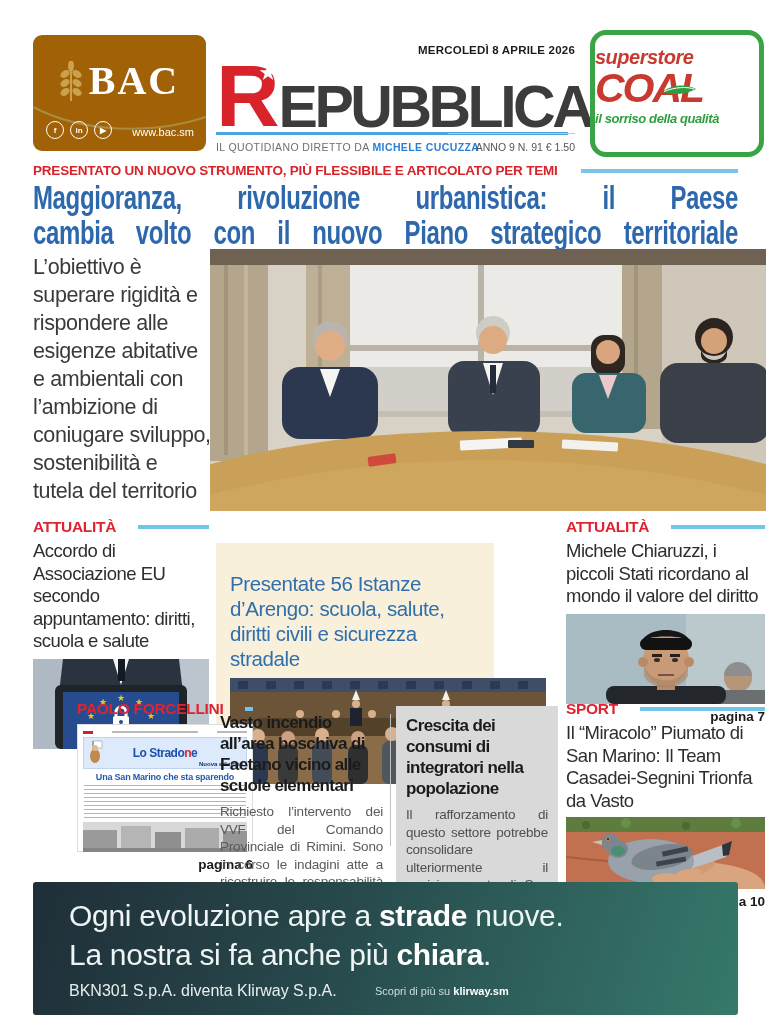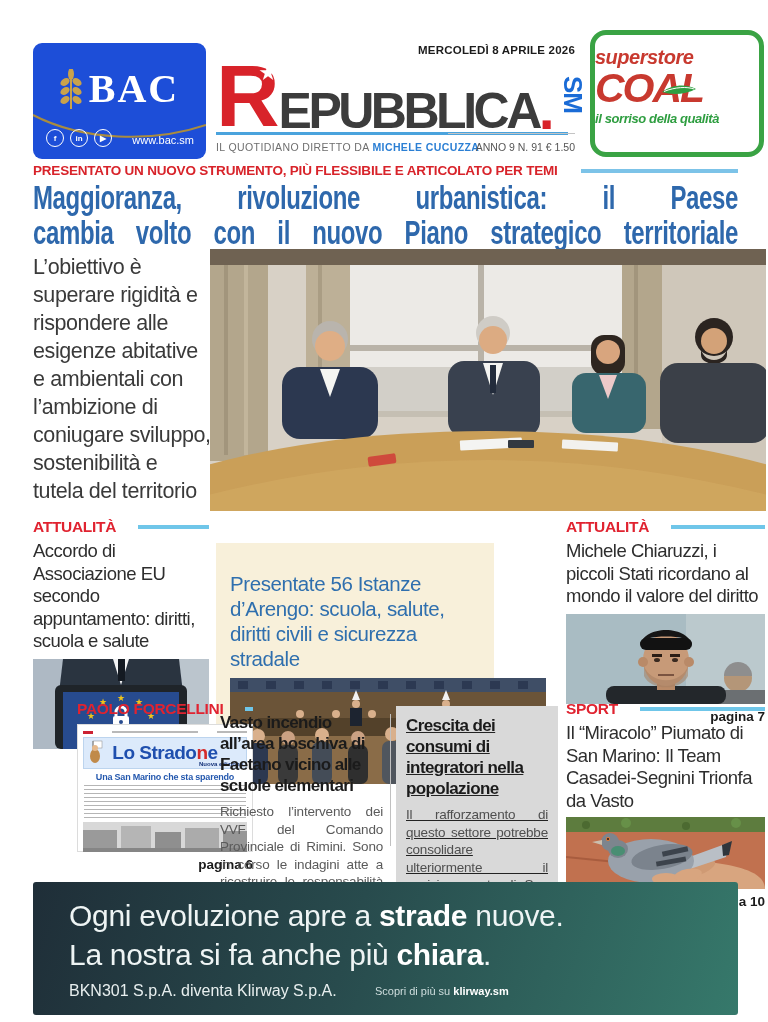--- a/index.html
+++ b/index.html
@@ -1,34 +1,34 @@
 <!DOCTYPE html>
 <html><head>
 <meta charset="utf-8">
 <style>
   html,body{margin:0;padding:0;background:#ffffff;}
   #page{position:relative;width:768px;height:1022px;background:#fff;overflow:hidden;
         font-family:"Liberation Sans",sans-serif;color:#222;}
   .abs{position:absolute;}
 
   
-  #bac{left:33px;top:35px;width:173px;height:116px;background:#1d4ed8;border-radius:9px;margin-top:8px;}
+  #bac{left:33px;top:35px;width:173px;height:116px;background:#a16207;border-radius:9px;}
   #bac .brand{position:absolute;top:26px;left:0;right:0;display:flex;justify-content:center;align-items:center;gap:7px;}
   .bac-name{font-family:"Liberation Serif",serif;font-weight:700;font-size:40px;color:#fff;letter-spacing:2px;line-height:1;}
   .socials{position:absolute;left:13px;bottom:12px;display:flex;gap:6px;}
   .soc{width:16px;height:16px;border:1.2px solid #fff;border-radius:50%;color:#fff;font-size:8px;font-weight:700;
        display:flex;align-items:center;justify-content:center;}
   .bac-url{position:absolute;right:12px;bottom:13px;color:#fff;font-size:11px;}
 
   #date{left:385px;top:44px;width:190px;text-align:right;font-size:11.5px;font-weight:700;color:#1c1c1c;letter-spacing:.2px;}
 
   #logo{left:216px;top:52px;width:365px;height:78px;display:flex;align-items:flex-end;}
   .logo-r{position:relative;font-size:88px;font-weight:700;color:#d8232a;line-height:.76;letter-spacing:-5px;padding-right:4px;}
   .logo-star{position:absolute;top:3px;right:2px;color:#fff;font-size:19px;letter-spacing:0;}
-  .logo-rest{font-size:50px;font-weight:700;color:#3c3c3c;letter-spacing:-3.5px;line-height:.74;}
+  .logo-rest{font-size:59px;font-weight:700;color:#3c3c3c;letter-spacing:-3.5px;line-height:.74;}
   .logo-dot{font-size:57px;font-weight:700;color:#d8232a;line-height:.74;}
   .logo-sm{display:inline-block;font-size:26px;font-weight:700;color:#1a6bd6;transform:rotate(90deg);
            letter-spacing:-1px;margin:0 -3px 20px -1px;}
 
   #tagline{left:216px;top:132px;width:352px;border-top:3px solid #4aa3dd;padding-top:6px;
            font-size:10.5px;color:#6e6e6e;letter-spacing:.4px;}
   #tagline .dir{color:#2b7fd4;font-weight:700;}
   #issue{left:448px;top:133px;width:127px;border-top:1px solid #c4c4c4;padding-top:7px;text-align:right;
          font-size:10.5px;color:#555;}
 
@@ -63,33 +63,33 @@
   #arengo{left:216px;top:543px;width:278px;height:188px;background:#f8f0da;padding:28px 14px;box-sizing:border-box;}
   .arengo-title{font-size:20.5px;line-height:25px;color:#2f6fae;letter-spacing:-.4px;}
   #col-ch{left:566px;top:518px;width:199px;}
 
   #col-strad{left:33px;top:700px;width:176px;padding-left:44px;}
   .strad{margin-top:6px;border:1px solid #dcdcdc;background:#fff;padding:4px 5px;height:128px;box-sizing:border-box;position:relative;}
   .strad-top{display:flex;justify-content:space-between;align-items:center;height:6px;margin-bottom:2px;}
   .strad-top .rsq{width:10px;height:3px;background:#c23;}
   .strad-top .gbar{width:86px;height:2px;background:#b9b9b9;}
   .strad-mast{position:relative;height:30px;background:#dceafb;border:1px solid #bcd4ee;display:flex;align-items:center;justify-content:center;}
-  .strad-title{font-weight:700;font-size:19px;letter-spacing:-.5px;color:#1f4fae;}
+  .strad-title{font-weight:700;font-size:12px;letter-spacing:-.5px;color:#1f4fae;}
   .strad-title .red-n{color:#d42b2b;}
   .strad-ed{position:absolute;right:3px;bottom:1px;font-size:6px;font-weight:700;color:#15337a;}
   .strad-sub{margin:3px 0 3px;text-align:center;font-weight:700;font-size:9px;color:#2458ae;letter-spacing:-.2px;}
   .strad-lines{height:34px;margin:0 1px;background:repeating-linear-gradient(to bottom,#b5b5b5 0 1px,transparent 1px 4px);}
   .strad-photo{margin-top:3px;}
 
   #art-a{left:220px;top:712px;width:163px;}
   .art-title{font-size:17px;font-weight:700;color:#1b1b1b;line-height:21px;letter-spacing:-.6px;}
   .art-body{margin-top:7px;font-size:13.5px;line-height:17.5px;color:#5a5a5a;text-align:justify;letter-spacing:-.2px;}
   .art-page{text-align:right;font-weight:700;font-size:12.5px;color:#1b1b1b;margin-top:2px;}
   #divider-mid{left:390px;top:714px;width:1px;height:132px;background:#c0c0c0;}
-  #art-b{left:396px;top:706px;width:162px;background:#d9d9d9;padding:9px 10px 8px;box-sizing:border-box;text-decoration:underline;}
+  #art-b{left:396px;top:706px;width:162px;background:#d9d9d9;padding:9px 10px 8px;box-sizing:border-box;}
   #art-b .art-byline{text-align:center;font-weight:700;font-size:13px;color:#1b1b1b;margin-top:4px;}
 
   #col-sport{left:566px;top:700px;width:199px;}
 
   
   #ad{left:33px;top:882px;width:705px;height:133px;border-radius:3px;color:#fff;
       background:linear-gradient(108deg,#1f2e38 0%,#284b4d 45%,#36796b 100%);}
   .ad-line{position:absolute;left:36px;font-size:30px;letter-spacing:-.3px;color:#eef4f4;}
   #ad-l1{top:17px;} #ad-l2{top:56px;}
   .ad-line b{color:#fff;}

